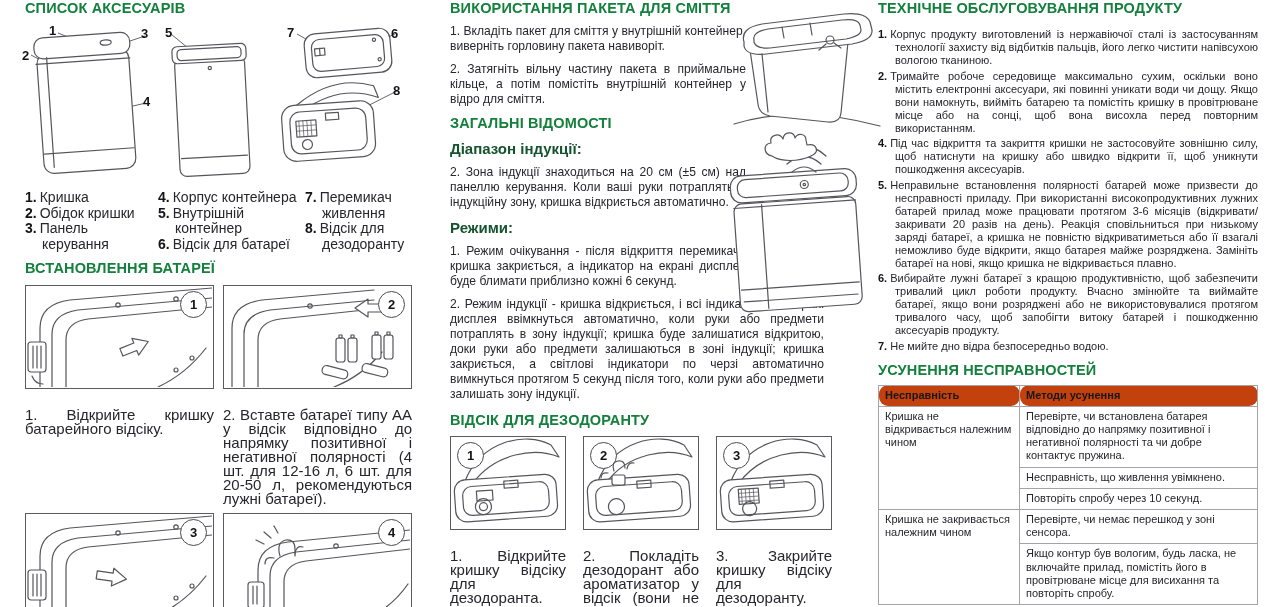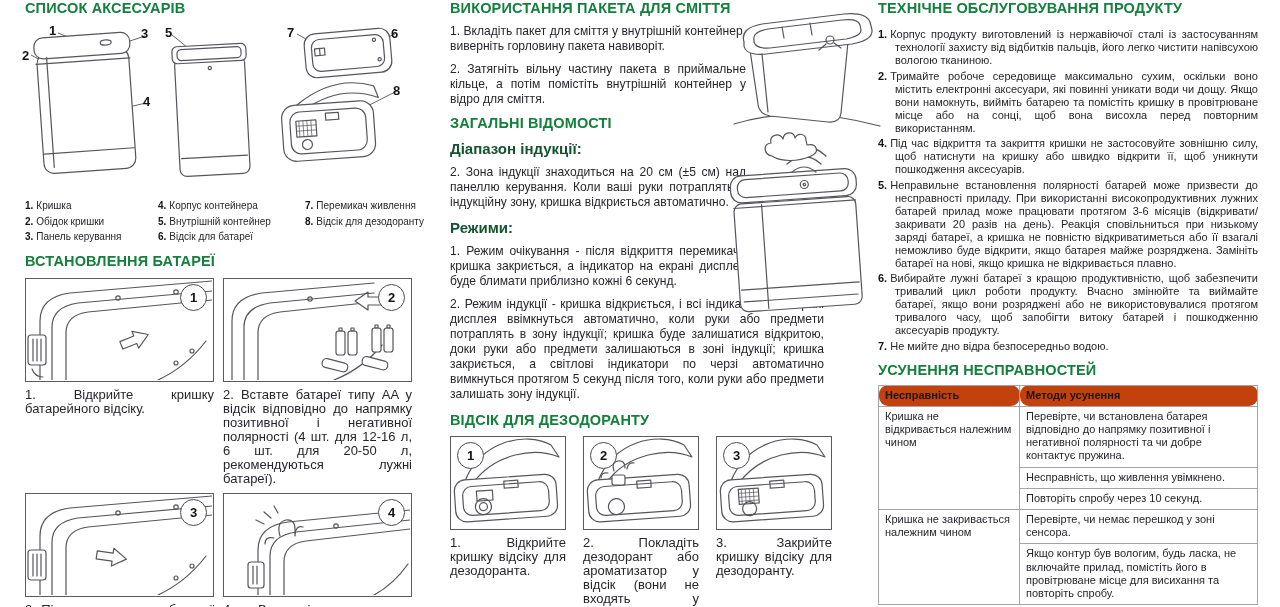--- a/index.html
+++ b/index.html
@@ -15,33 +15,33 @@
   .narrow{width:296px;}
   .sub{font-weight:700;font-size:15px;color:#14532d;margin:9px 0 0;}
   
   .diagram{position:relative;height:160px;margin-top:5px;}
   .callout{position:absolute;font-weight:700;font-size:13px;color:#131318;}
   .lw{stroke:#55555c;fill:none;stroke-width:1.2;stroke-linecap:round;stroke-linejoin:round;}
   .lwf{stroke:#55555c;fill:#fff;stroke-width:1.2;stroke-linejoin:round;}
   .thin{stroke:#55555c;stroke-width:.9;}
   .hatch{stroke:#55555c;stroke-width:.7;}
   
-  .parts{display:flex;margin-top:17px;font-size:10px;line-height:15.6px;}
+  .parts{display:flex;margin-top:9px;font-size:14px;line-height:15.6px;}
   .parts .pc1{width:133px;}.parts .pc2{width:147px;}.parts .pc3{width:127px;}
   .pitem{padding-left:17px;text-indent:-17px;text-align:left;}
   .pnum{font-weight:700;margin-right:3px;color:#131318;}
   
   .bat-grid{display:grid;grid-template-columns:189px 189px;column-gap:9px;row-gap:7px;margin-top:9px;align-items:start;}
   figure{margin:0;}
   .panel{position:relative;height:104px;border:1.4px solid #5a5a60;background:#fff;box-sizing:border-box;}
   .badge{position:absolute;width:25px;height:25px;border:1.4px solid #4a4a50;border-radius:50%;
          display:flex;align-items:center;justify-content:center;font-weight:700;font-size:13px;color:#131318;background:#fff;}
   .badge.tr{top:5px;right:6px;}
   .badge.tl{top:5px;left:6px;}
-  figcaption{margin-top:6px;font-size:13px;line-height:14px;text-align:justify;}
+  figcaption{margin-top:19px;font-size:15px;line-height:14px;text-align:justify;}
   
   .illus{position:absolute;}
   .deo-grid{display:grid;grid-template-columns:repeat(3,116px);column-gap:17px;margin-top:8px;align-items:start;}
   .deo-panel{position:relative;height:94px;border:1.4px solid #5a5a60;background:#fff;box-sizing:border-box;}
   
   ol.maint{list-style:none;margin:7px 0 0;padding:0;font-size:11px;line-height:13px;}
   ol.maint li{padding-left:17px;text-indent:-17px;text-align:justify;margin-top:2.5px;}
   ol.maint li:first-child{margin-top:12px;}
   .mnum{font-weight:700;color:#131318;margin-right:3px;}
   table.ts{width:100%;border-collapse:collapse;margin-top:7px;font-size:11px;line-height:13.2px;}

